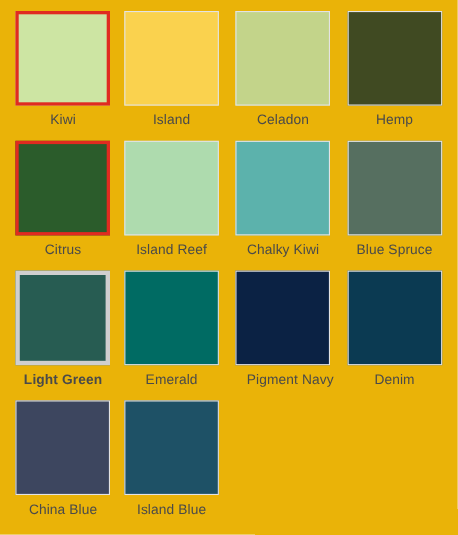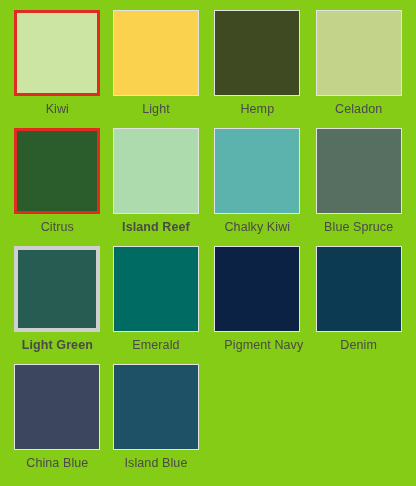--- a/index.html
+++ b/index.html
@@ -74,56 +74,56 @@
     line-height: 1.1;
     color: #4a4a4a;
     text-align: center;
     white-space: nowrap;
     letter-spacing: 0.1px;
   }
 </style>
 </head>
 <body>
 
-<div id="swatch-palette" style="background: #84cc16; grid-template-columns: repeat(4, 1fr); grid-template-rows: repeat(4, 1fr);">
+<div id="swatch-palette" style="background: #eab308; grid-template-columns: repeat(4, 1fr); grid-template-rows: repeat(4, 1fr);">
     <div class="swatch-cell">
       <div class="swatch-chip-wrap">
         <div class="swatch-chip state-selected" title="Kiwi" style="background: rgb(205, 229, 163); border-color: rgb(224, 43, 32);"></div>
       </div>
       <div class="swatch-label" style="color: rgb(74, 74, 74);">Kiwi</div>
     </div>
     <div class="swatch-cell">
       <div class="swatch-chip-wrap">
         <div class="swatch-chip state-normal" title="Citrus" style="background: rgb(250, 210, 78); border-color: rgb(227, 227, 227);"></div>
       </div>
-      <div class="swatch-label" style="color: rgb(74, 74, 74);">Light</div>
+      <div class="swatch-label" style="color: rgb(74, 74, 74);">Island</div>
+    </div>
+    <div class="swatch-cell">
+      <div class="swatch-chip-wrap">
+        <div class="swatch-chip state-normal" title="Celadon" style="background: rgb(195, 212, 138); border-color: rgb(227, 227, 227);"></div>
+      </div>
+      <div class="swatch-label" style="color: rgb(74, 74, 74);">Celadon</div>
     </div>
     <div class="swatch-cell">
       <div class="swatch-chip-wrap">
         <div class="swatch-chip state-normal" title="Hemp" style="background: rgb(64, 74, 34); border-color: rgb(227, 227, 227);"></div>
       </div>
       <div class="swatch-label" style="color: rgb(74, 74, 74);">Hemp</div>
-    </div>
-    <div class="swatch-cell">
-      <div class="swatch-chip-wrap">
-        <div class="swatch-chip state-normal" title="Celadon" style="background: rgb(195, 212, 138); border-color: rgb(227, 227, 227);"></div>
-      </div>
-      <div class="swatch-label" style="color: rgb(74, 74, 74);">Celadon</div>
     </div>
     <div class="swatch-cell">
       <div class="swatch-chip-wrap">
         <div class="swatch-chip state-selected" title="Clover" style="background: rgb(43, 92, 43); border-color: rgb(224, 43, 32);"></div>
       </div>
       <div class="swatch-label" style="color: rgb(74, 74, 74);">Citrus</div>
     </div>
     <div class="swatch-cell">
       <div class="swatch-chip-wrap">
         <div class="swatch-chip state-normal" title="Island Reef" style="background: rgb(174, 219, 174); border-color: rgb(227, 227, 227);"></div>
       </div>
-      <div class="swatch-label" style="color: rgb(74, 74, 74); font-weight: bold;">Island Reef</div>
+      <div class="swatch-label" style="color: rgb(74, 74, 74);">Island Reef</div>
     </div>
     <div class="swatch-cell">
       <div class="swatch-chip-wrap">
         <div class="swatch-chip state-normal" title="Chalky Mint" style="background: rgb(92, 178, 172); border-color: rgb(227, 227, 227);"></div>
       </div>
       <div class="swatch-label" style="color: rgb(74, 74, 74);">Chalky Kiwi</div>
     </div>
     <div class="swatch-cell">
       <div class="swatch-chip-wrap">
         <div class="swatch-chip state-normal" title="Blue Spruce" style="background: rgb(86, 111, 96); border-color: rgb(227, 227, 227);"></div>

